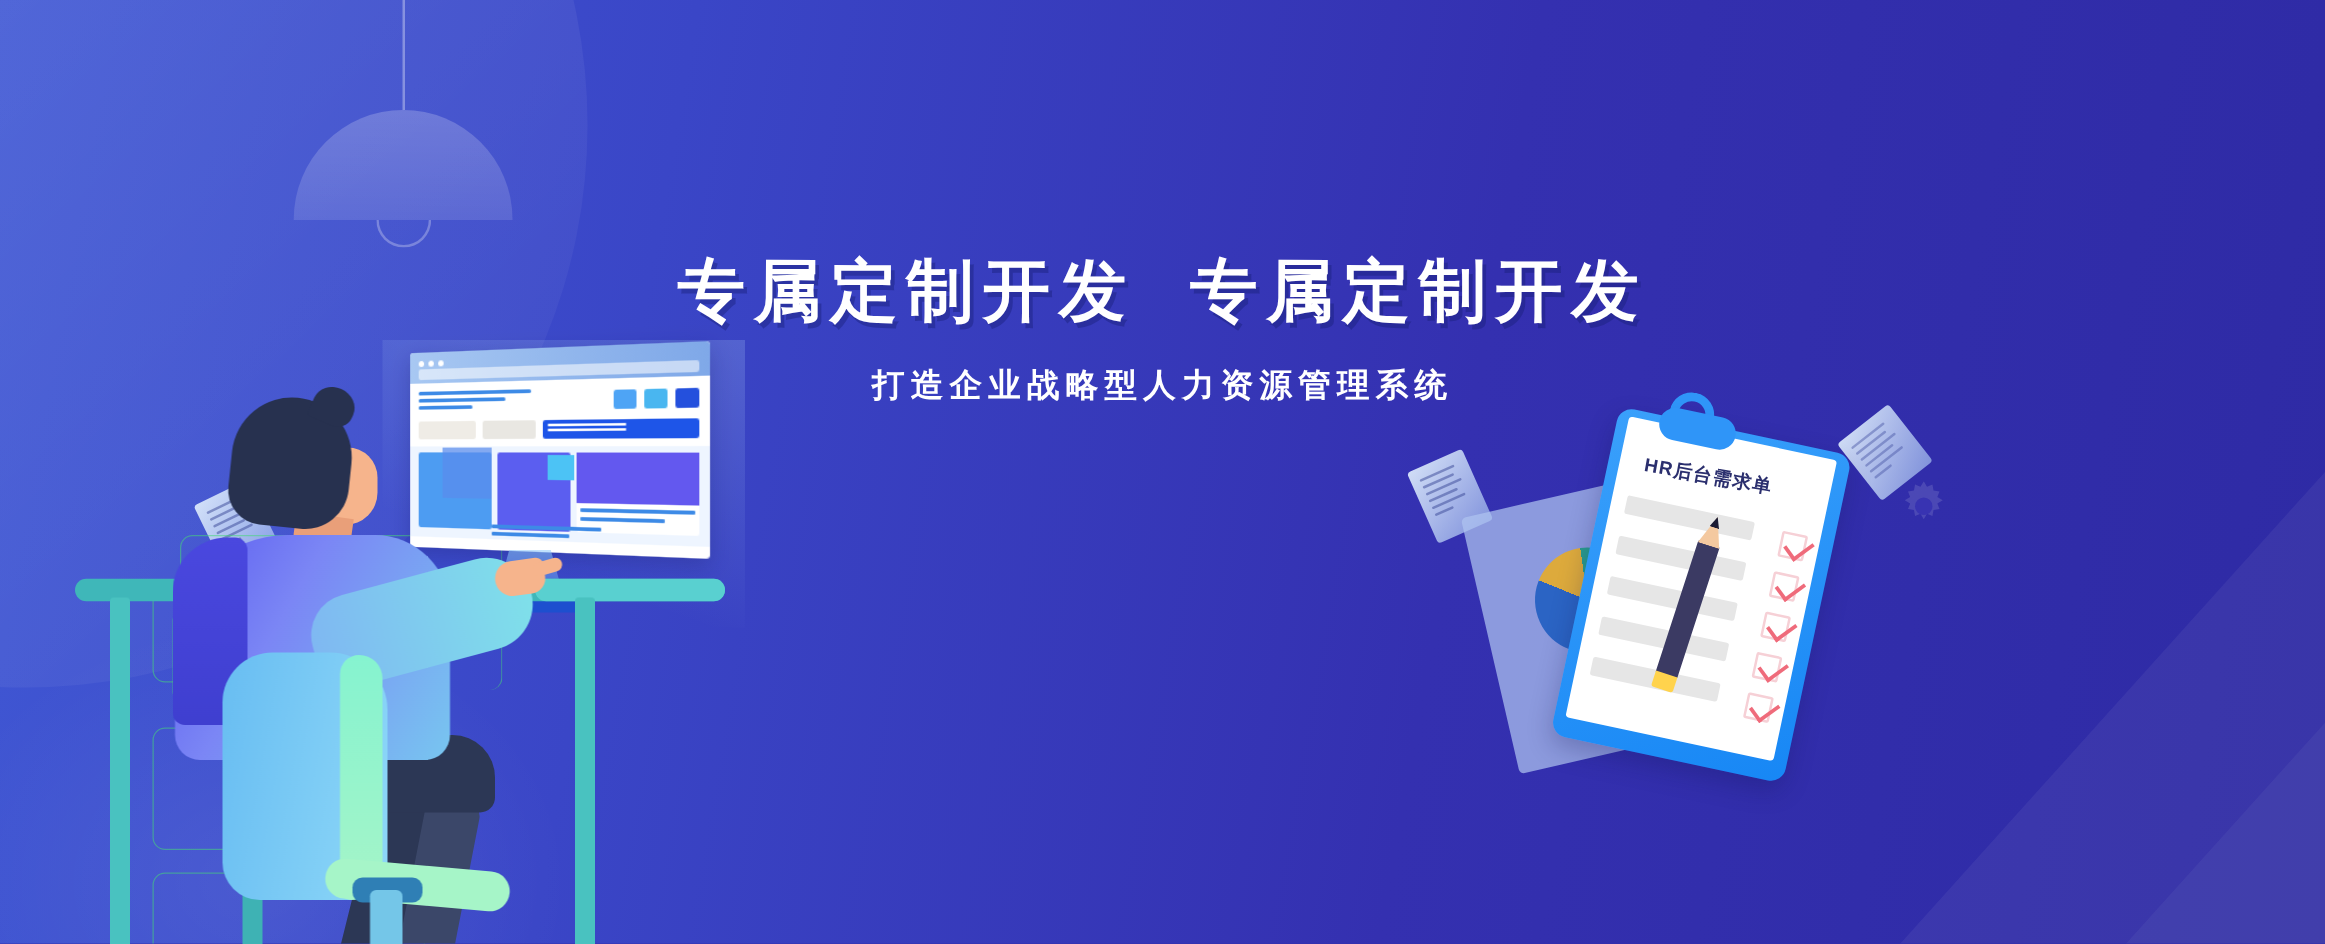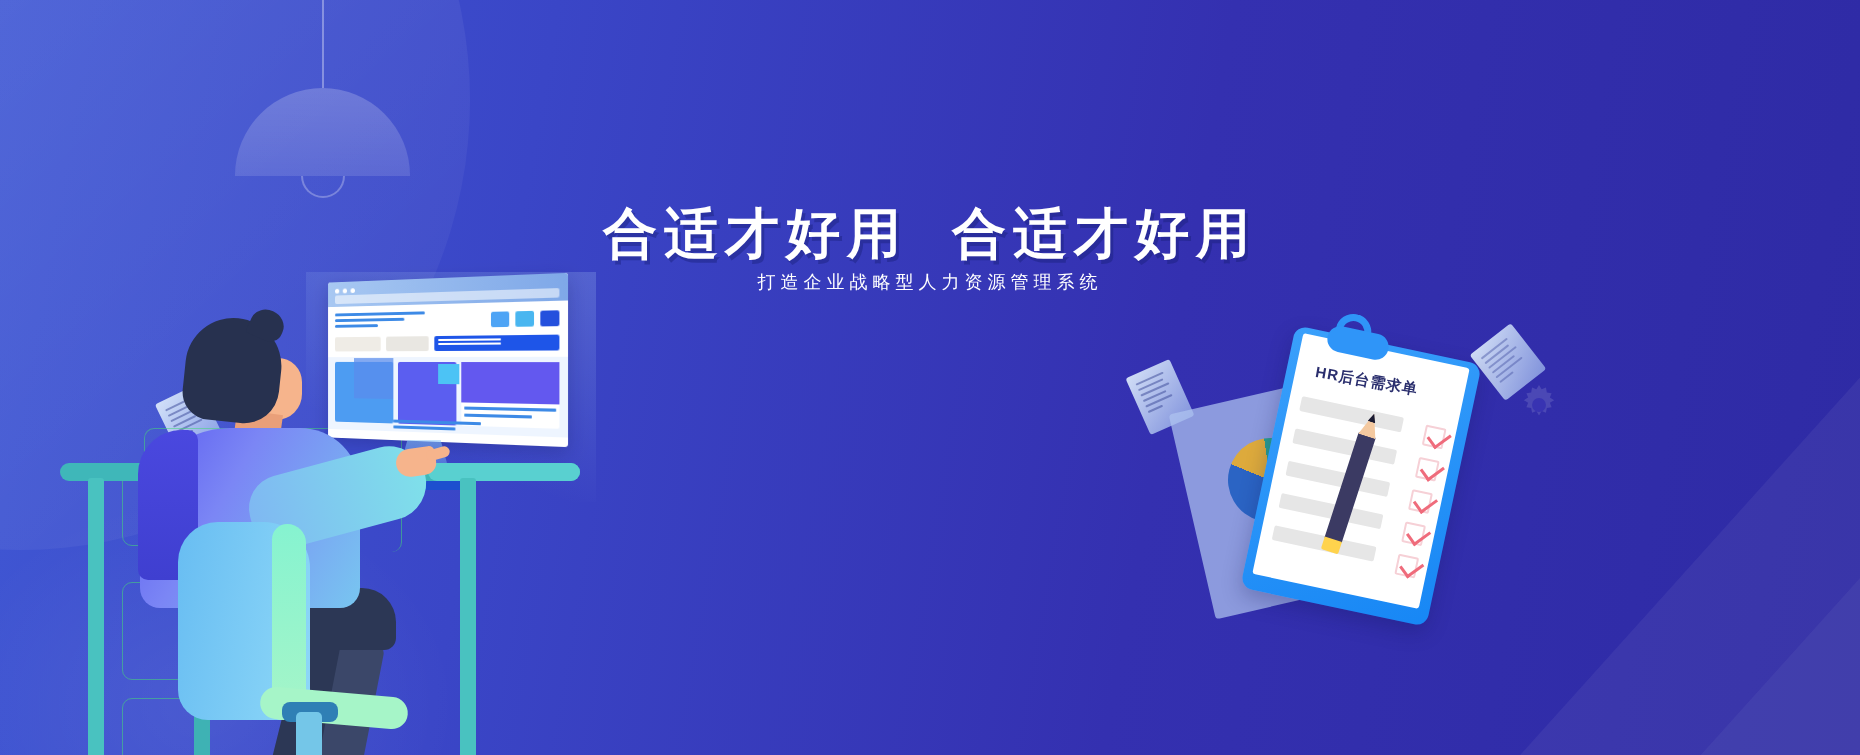--- a/index.html
+++ b/index.html
@@ -82,23 +82,23 @@
   .text-wrap{
     position:absolute;left:0;right:0;top:202px;text-align:center;z-index:9;
   }
   .headline{
     font-size:54px;font-weight:bold;color:#ffffff;
     letter-spacing:7px;line-height:1.15;
     text-shadow:3px 4px 0 rgba(25,30,120,.42);
     white-space:pre;
   }
   .subhead{
-    margin-top:7px;
-    font-size:18px;color:#ffffff;letter-spacing:5px;
-    line-height:1.3;font-weight:400;
+    margin-top:28px;
+    font-size:26px;color:#ffffff;letter-spacing:5px;
+    line-height:1.3;font-weight:700;
   }
 
   
   .scene-left{position:absolute;left:60px;top:300px;width:580px;height:460px;}
 
   .wire{position:absolute;border:1.5px solid rgba(70,215,120,.55);border-radius:10px;}
   .wire.w1{left:62px;top:168px;width:215px;height:78px;}
   .wire.w2{left:78px;top:192px;width:60px;height:66px;border-radius:4px;}
   .wire.w3{left:128px;top:180px;width:28px;height:78px;border-radius:4px;}
   .wire.w4{left:62px;top:282px;width:218px;height:98px;}
@@ -379,21 +379,21 @@
   <div class="doc dC">
     <i></i>
       <i></i>
       <i></i>
       <i></i>
       <i></i>
       <i></i>
   </div>
 
   <div class="text-wrap">
-    <div class="headline">合适才好用  合适才好用</div>
+    <div class="headline">专属定制开发  专属定制开发</div>
     <div class="subhead">打造企业战略型人力资源管理系统</div>
   </div>
 
   <div class="scene-left">
 
     <div class="wire w7"></div>
     <div class="wire w1"></div>
     <div class="wire w2"></div>
     <div class="wire w3"></div>
     <div class="wire w4"></div>

